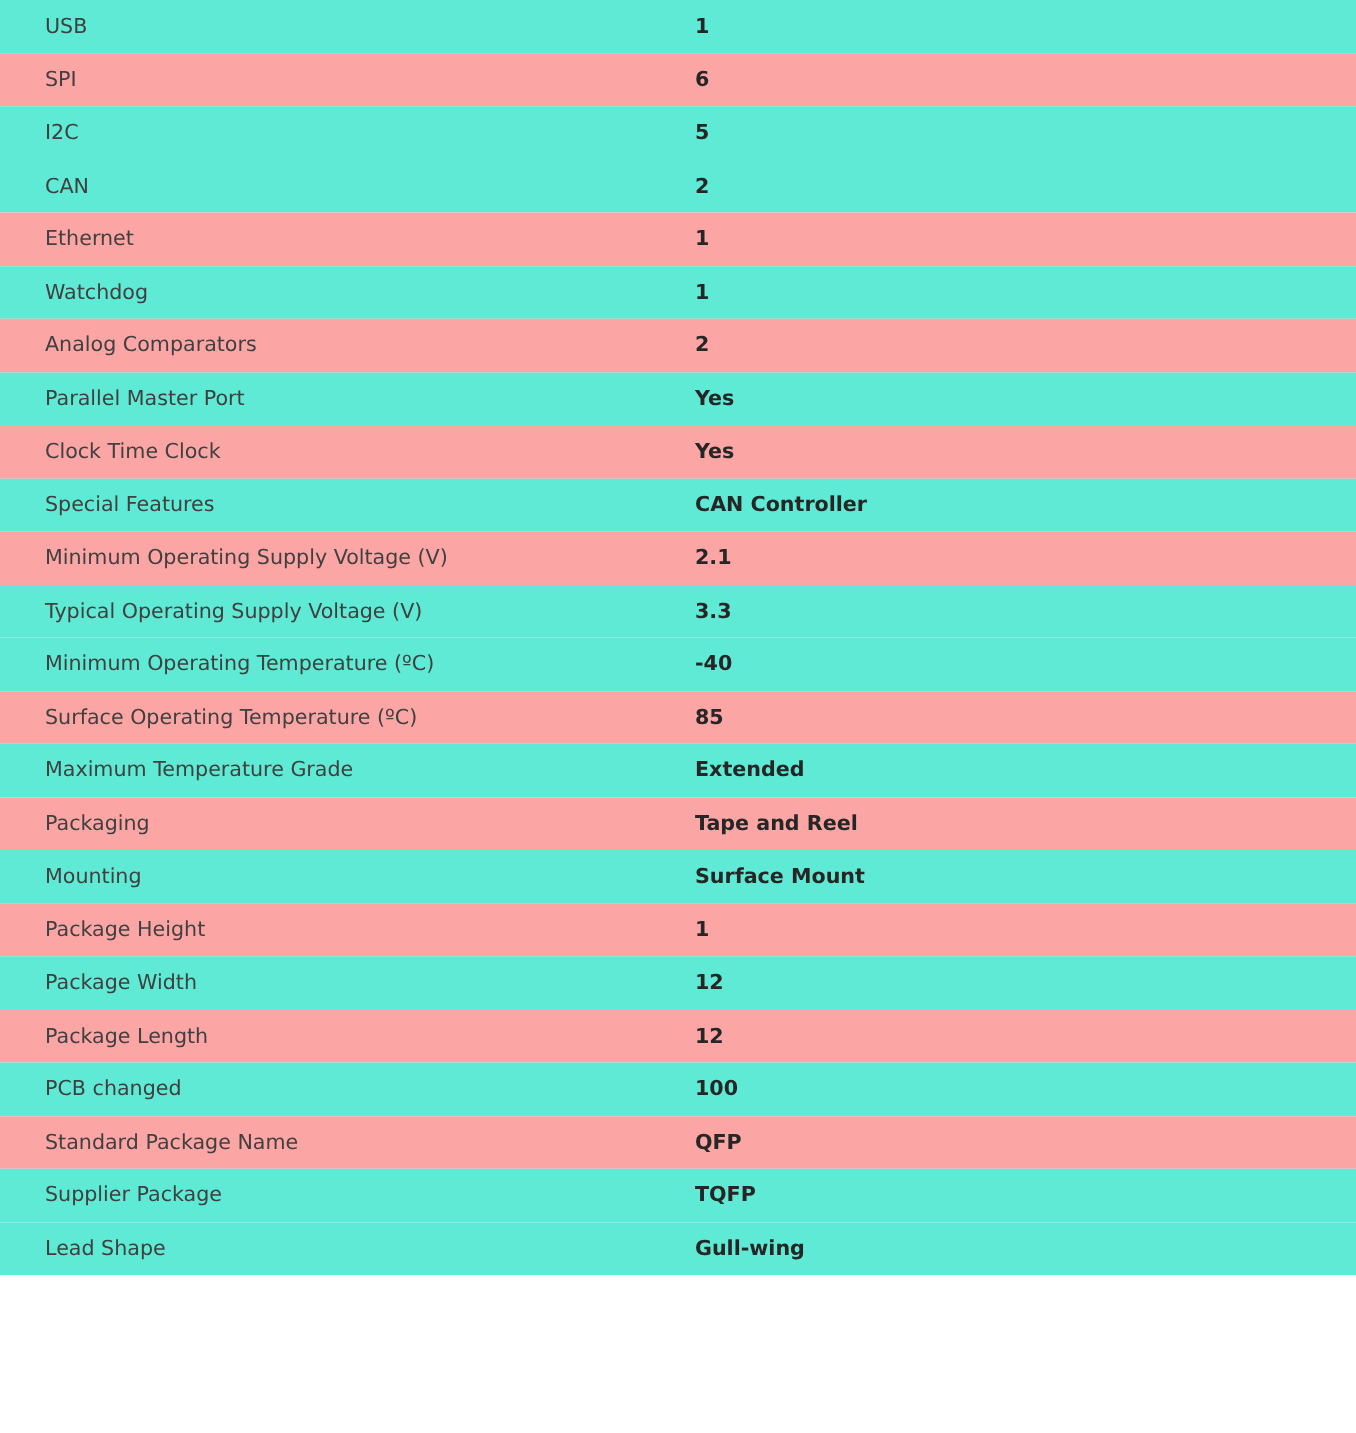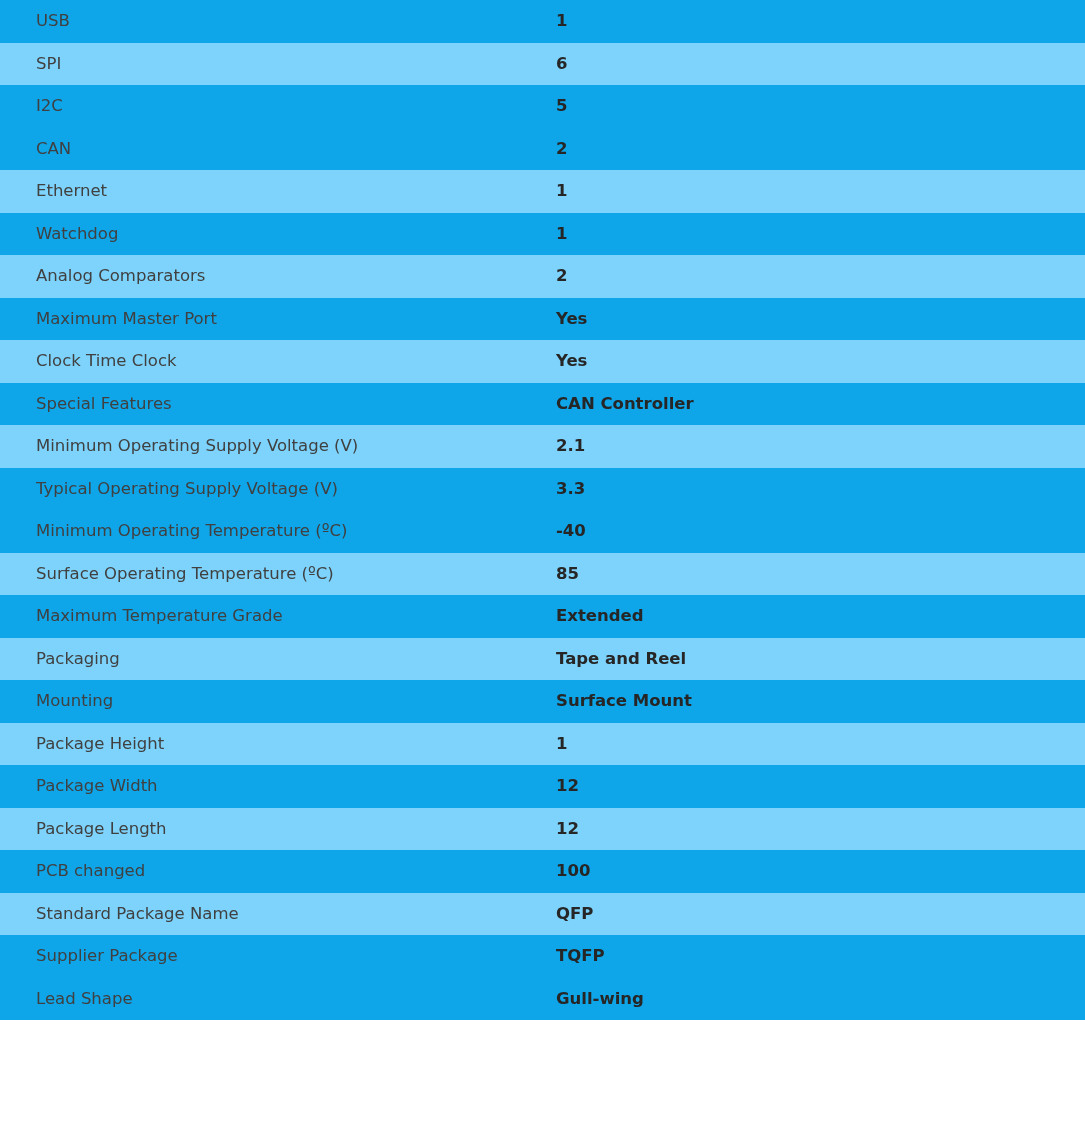--- a/index.html
+++ b/index.html
@@ -15,24 +15,24 @@
   }
   .spec-table {
     width: 1085px;
     border-collapse: collapse;
     table-layout: fixed;
   }
   .spec-table tr {
     height: 42.5px;
   }
   .spec-table tr.shaded {
-    background: #0ea5e9;
+    background: #5eead4;
   }
   .spec-table tr.plain {
-    background: #7dd3fc;
+    background: #fca5a5;
   }
   .spec-table td {
     padding: 0 0 0 36px;
     vertical-align: middle;
     font-size: 16.5px;
     line-height: 20px;
     height: 42.5px;
     box-sizing: border-box;
   }
   .spec-table td.label {
@@ -74,21 +74,21 @@
       </tr>
       <tr class="shaded">
         <td class="label">Watchdog</td>
         <td class="value">1</td>
       </tr>
       <tr class="plain">
         <td class="label">Analog Comparators</td>
         <td class="value">2</td>
       </tr>
       <tr class="shaded">
-        <td class="label">Maximum Master Port</td>
+        <td class="label">Parallel Master Port</td>
         <td class="value">Yes</td>
       </tr>
       <tr class="plain">
         <td class="label">Clock Time Clock</td>
         <td class="value">Yes</td>
       </tr>
       <tr class="shaded">
         <td class="label">Special Features</td>
         <td class="value">CAN Controller</td>
       </tr>

